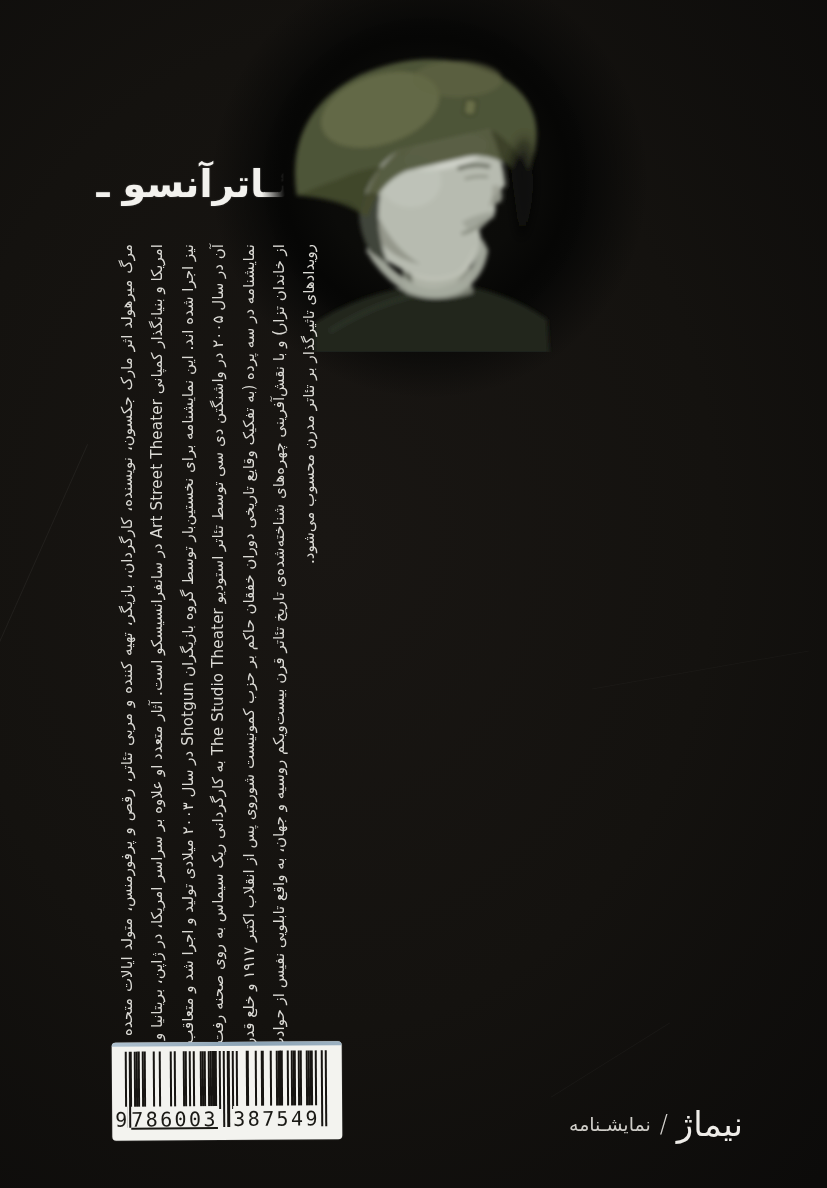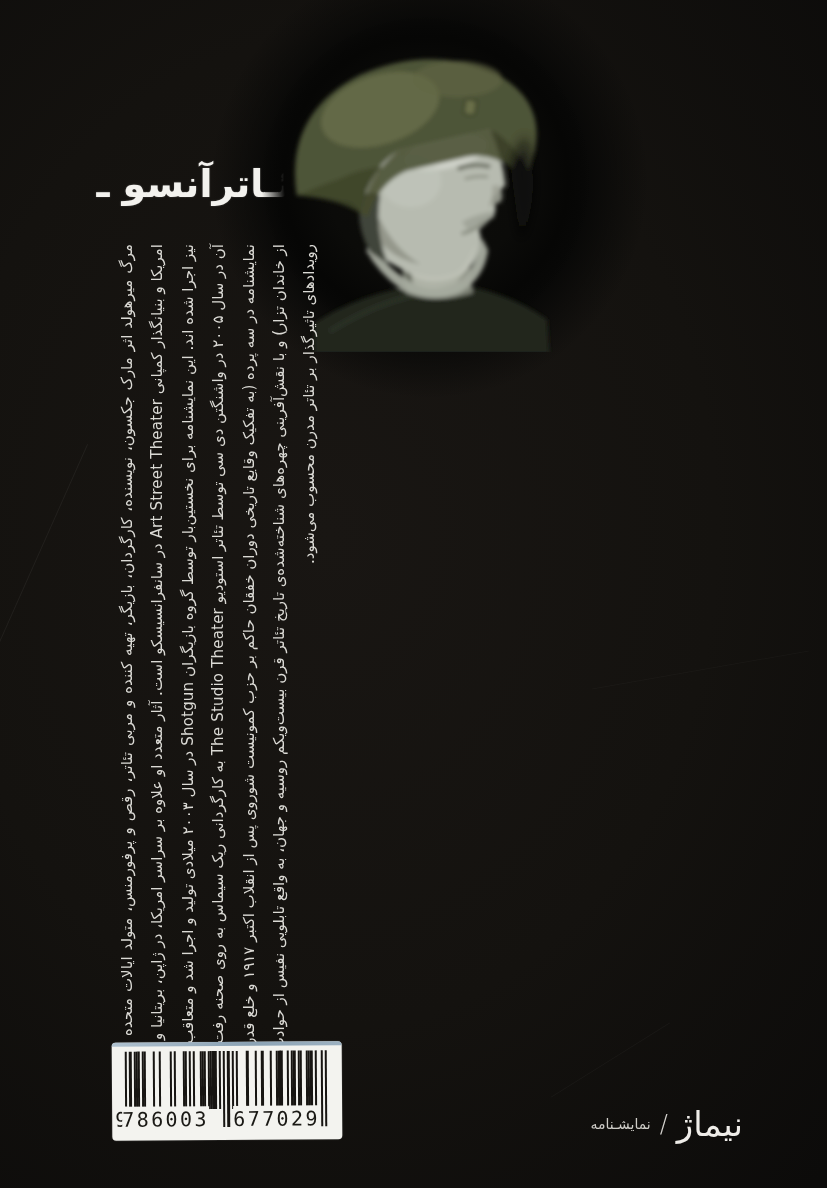--- a/index.html
+++ b/index.html
@@ -63,31 +63,31 @@
   }
   .bars{position:absolute;left:13px;top:9px;width:203px;height:78px;}
   .bars .bar{position:absolute;top:0;height:58px;background:#171512;}
   .bars .bar.tall{height:76px;}
   .digits span{
     position:absolute;top:64px;
     font-family:"DejaVu Sans Mono",monospace;
     font-size:20px;color:#1a1915;background:#f3f3ef;line-height:26px;
   }
   .d-lead{left:3px;}
-  .d-mid{left:10px;letter-spacing:2.4px;}
+  .d-mid{left:19px;letter-spacing:2.4px;text-decoration:underline;}
   .d-right{left:121px;letter-spacing:2.4px;}
 
   
   .pub{
     position:absolute;right:84px;top:1104px;
     direction:rtl;display:flex;align-items:center;gap:9px;
   }
   .pub .logo{font-weight:normal;font-size:34px;color:#efede9;letter-spacing:0;}
   .pub .sep{font-size:24px;color:#d6d4d0;font-weight:200;}
-  .pub .cat{font-size:14px;color:#cfcdc8;letter-spacing:.5px;}
+  .pub .cat{font-size:19px;color:#cfcdc8;letter-spacing:.5px;}
 </style>
 </head>
 <body>
 
 <div class="cover">
 
   <div class="scratch s1"></div>
   <div class="scratch s2"></div>
   <div class="scratch s3"></div>
 
@@ -200,21 +200,21 @@
         <div class="bar" style="left: 181.05px; width: 2.28px;"></div>
         <div class="bar" style="left: 183.18px; width: 2.28px;"></div>
         <div class="bar" style="left: 185.31px; width: 2.28px;"></div>
         <div class="bar" style="left: 189.57px; width: 2.28px;"></div>
         <div class="bar tall" style="left: 195.96px; width: 2.28px;"></div>
         <div class="bar tall" style="left: 200.22px; width: 2.28px;"></div>
       </div>
     <div class="digits">
       <span class="d-lead">9</span>
       <span class="d-mid">786003</span>
-      <span class="d-right">677029</span>
+      <span class="d-right">387549</span>
     </div>
   </div>
 
   <div class="pub">
     <span class="logo">نیماژ</span>
     <span class="sep">/</span>
     <span class="cat">نمایشـنامه</span>
   </div>
 
 </div>

